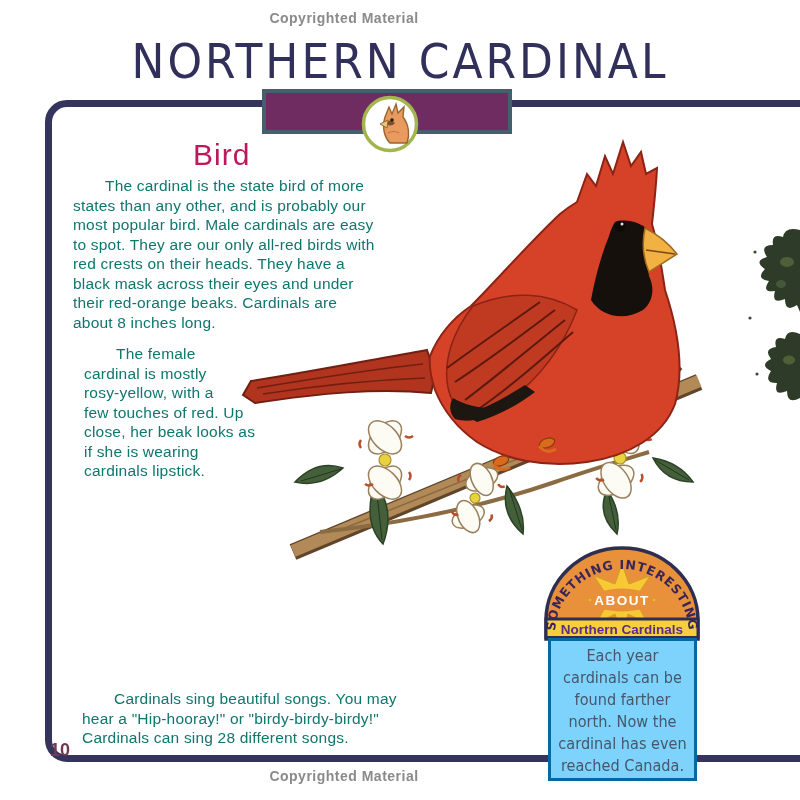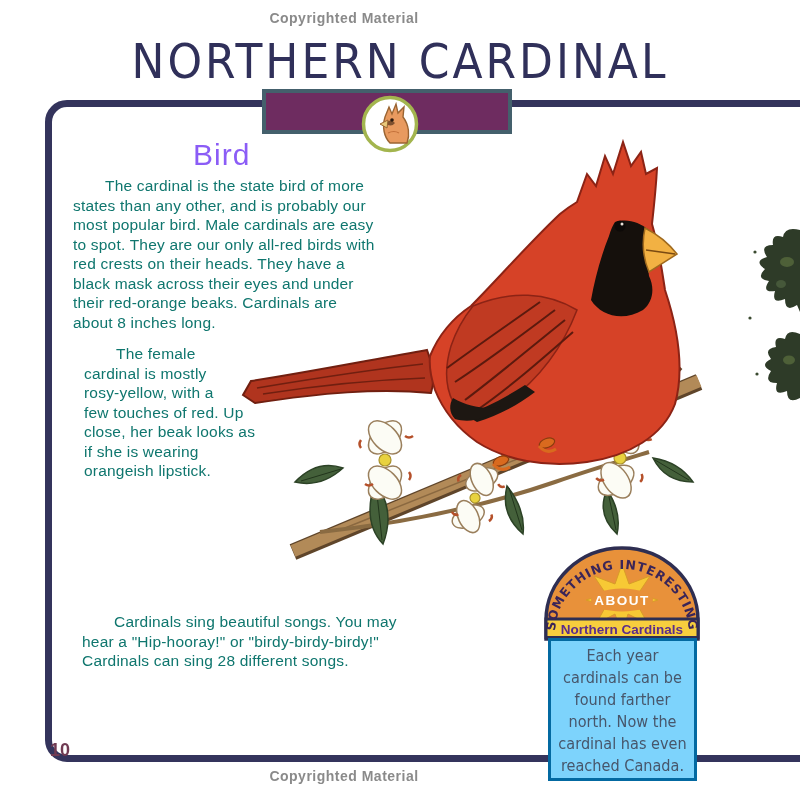--- a/index.html
+++ b/index.html
@@ -18,28 +18,28 @@
 
   .page{position:absolute;left:45px;top:100px;width:800px;height:662px;
         border:7px solid #34345c;border-radius:22px 0 0 22px;background:#fff;box-sizing:border-box;}
 
   .banner{position:absolute;left:262px;top:89px;width:250px;height:45px;
           background:#6e2c60;border:4px solid #44606c;box-sizing:border-box;}
 
   .medallion{position:absolute;left:361px;top:95px;width:58px;height:58px;}
 
   .section{position:absolute;left:193px;top:138px;margin:0;font-size:30px;font-weight:500;
-           color:#8b5cf6;letter-spacing:1px;}
+           color:#be185d;letter-spacing:1px;}
 
   .body{position:absolute;margin:0;color:#0f766e;font-size:15.5px;line-height:19.5px;
         letter-spacing:.2px;white-space:pre-line;text-indent:32px;}
   .p1{left:73px;top:176px;width:335px;}
   .p2{left:84px;top:344px;width:250px;}
   .p3{left:73px;top:498px;width:340px;}
-  .p4{left:82px;top:612px;width:335px;}
+  .p4{left:82px;top:689px;width:335px;}
   .em{}
 
   .cardinal-art{position:absolute;left:225px;top:130px;width:480px;height:430px;pointer-events:none;}
   .foliage{position:absolute;left:745px;top:222px;width:55px;height:210px;}
 
   .badge{position:absolute;left:544px;top:546px;width:156px;height:95px;}
   .factbox{position:absolute;left:548px;top:638px;width:149px;height:143px;background:#7dd3fc;
            border:3px solid #0369a1;box-sizing:border-box;z-index:5;
            display:flex;align-items:flex-start;justify-content:center;}
   .factbox .fact{margin-top:7px;text-align:center;color:#47566b;font-size:14.5px;
@@ -81,21 +81,21 @@
 red crests on their heads. They have a
 black mask across their eyes and under
 their red-orange beaks. Cardinals are
 about 8 inches long.</p>
   <p class="body p2">The female
 cardinal is mostly
 rosy-yellow, with a
 few touches of red. Up
 close, her beak looks as
 if she is wearing
-orangeish lipstick.</p>
+cardinals lipstick.</p>
   <p class="body p4"><span>Cardinals sing beautiful songs. You may
 hear a "</span><span class="em">Hip-hooray!</span><span>" or "</span><span class="em">birdy-birdy-birdy!</span><span>"
 Cardinals can sing 28 different songs.</span></p>
 
   <div class="cardinal-art">
     <svg viewBox="0 0 480 430" width="480" height="430">
 
       <path d="M 202 220 C 145 230 78 243 26 251 L 18 265 L 30 273 C 96 263 152 258 206 263 C 211 248 207 233 202 220 Z" fill="#b0341e" stroke="#701f10" stroke-width="2"></path>
       <path d="M 198 234 C 140 240 80 250 32 258" stroke="#701f10" stroke-width="1.5" fill="none"></path>
       <path d="M 200 248 C 145 250 90 256 38 264" stroke="#701f10" stroke-width="1.5" fill="none"></path>

